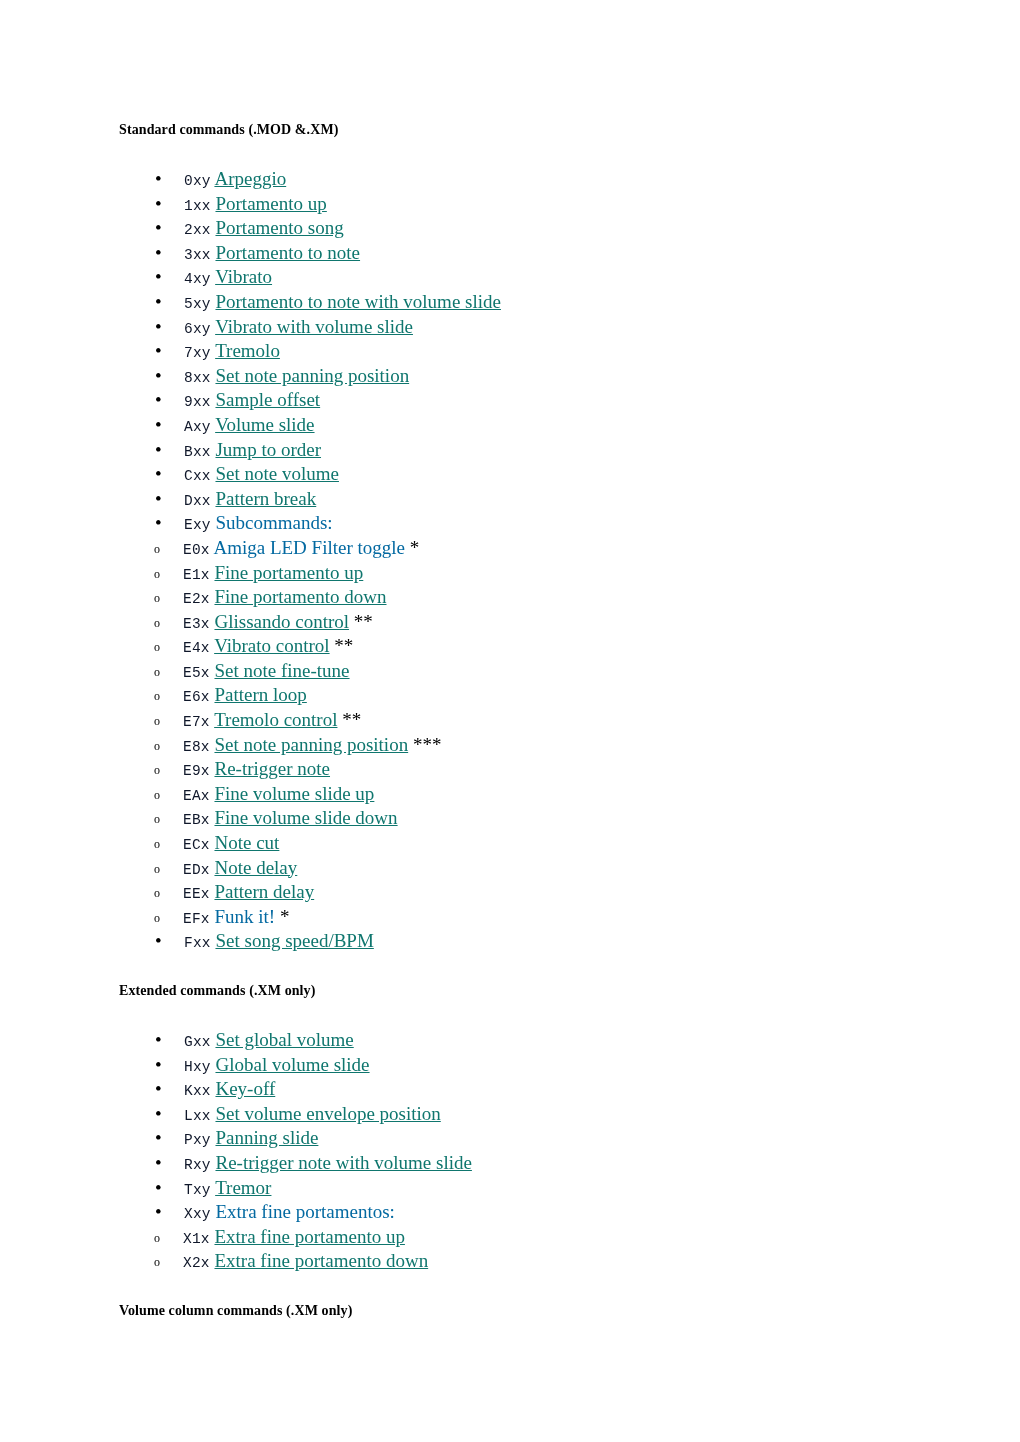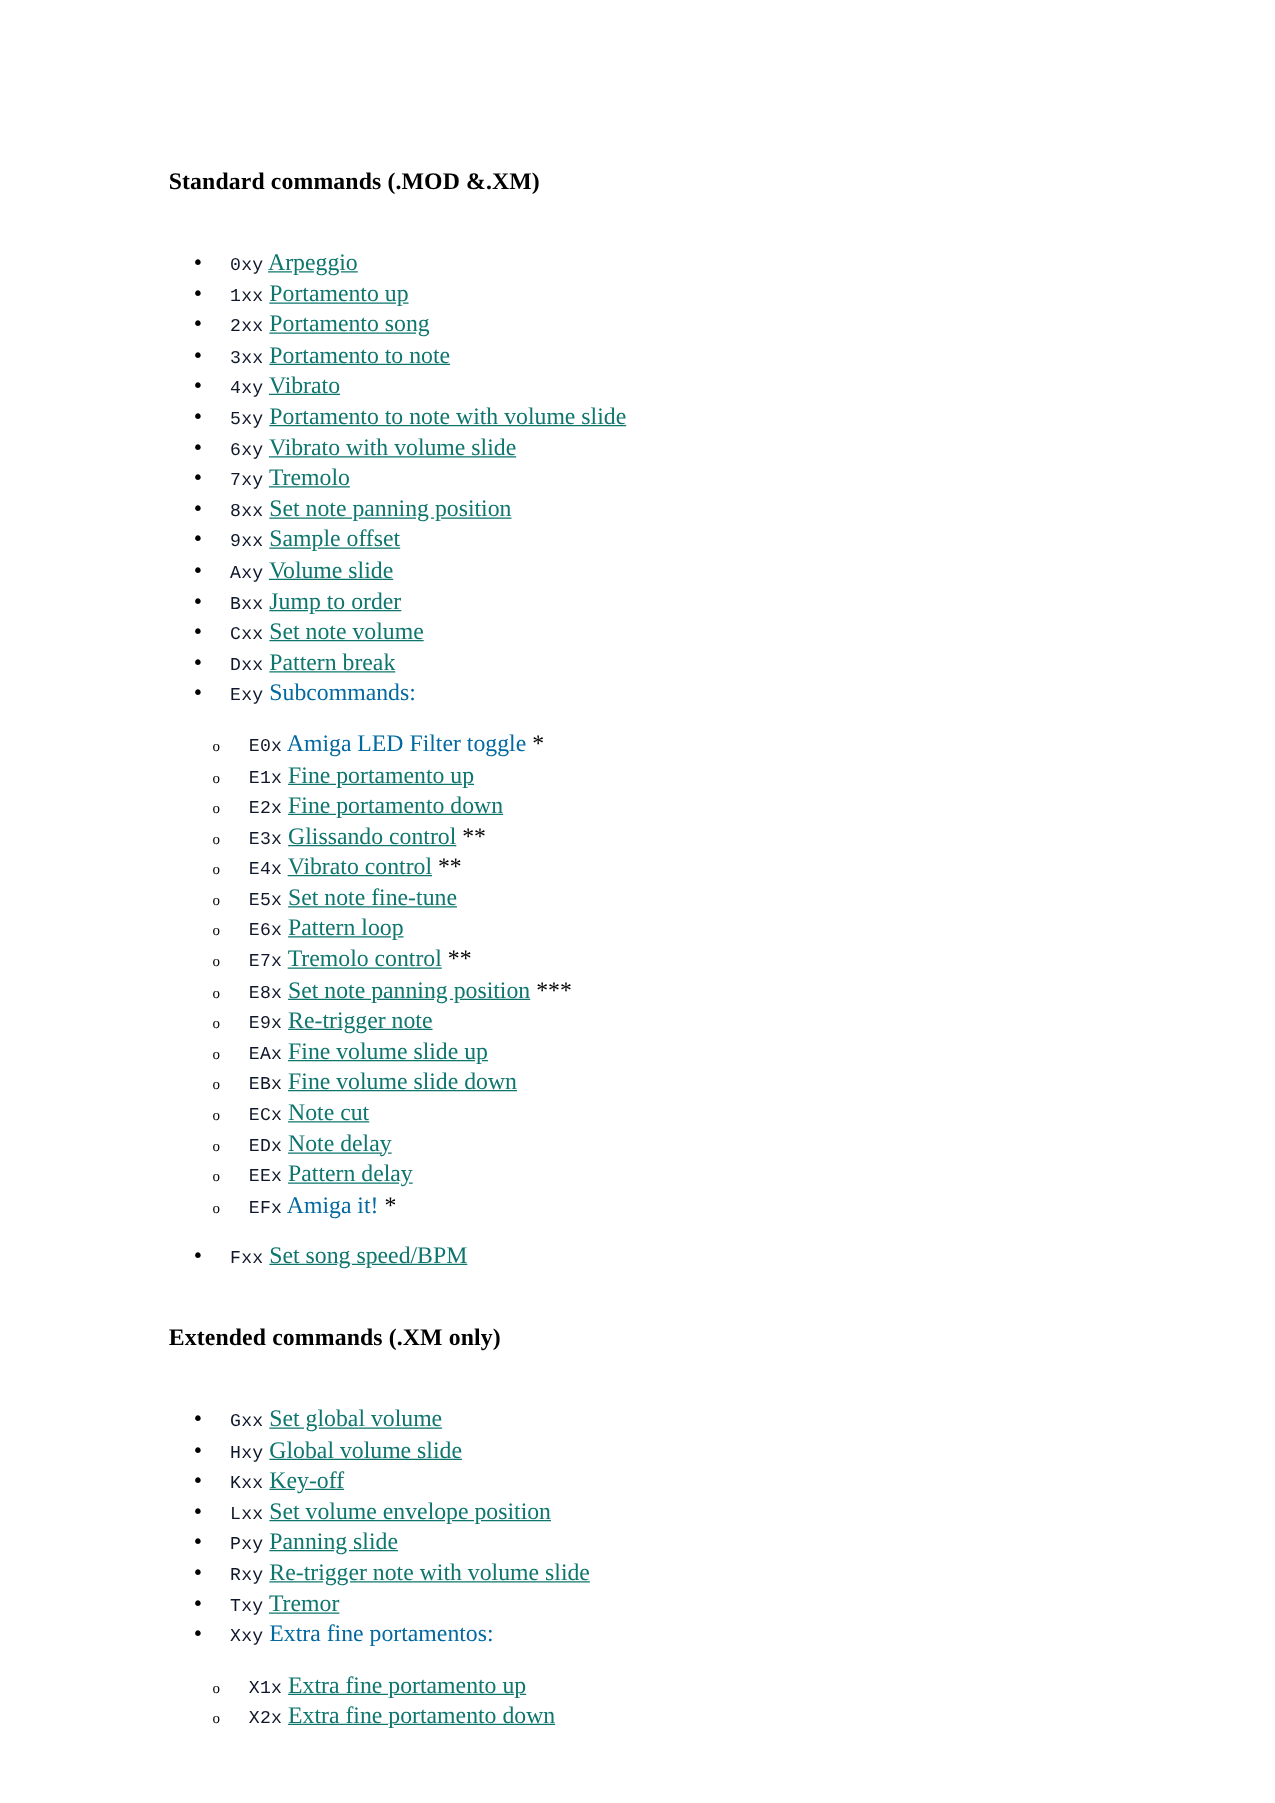--- a/index.html
+++ b/index.html
@@ -13,24 +13,24 @@
     font-family: "Liberation Serif", "DejaVu Serif", serif;
     color: #000000;
     overflow: hidden;
   }
   .page {
     padding: 119px 0 0 119px;
     box-sizing: border-box;
   }
   h2.section-heading {
     font-family: "Liberation Serif", "DejaVu Serif", serif;
-    font-size: 19px;
+    font-size: 14px;
     font-weight: bold;
     line-height: 22px;
-    margin: 16px;
+    margin: 0;
     padding: 0;
     letter-spacing: 0.1px;
     color: #000000;
   }
   .gap-after-heading { height: 26px; }
   .gap-before-heading { height: 26px; }
 
   ul.cmd-list {
     list-style: none;
     margin: 0;
@@ -48,21 +48,21 @@
     content: "\2022";
     position: absolute;
     left: 36px;
     top: 0;
     font-size: 19px;
     line-height: 24.6px;
     color: #000000;
   }
   ul.sub-list {
     list-style: none;
-    margin: 16px;
+    margin: 0;
     padding: 0;
   }
   ul.sub-list > li.sub-item {
     position: relative;
     padding-left: 64px;
     line-height: 24.6px;
     height: 24.6px;
     font-size: 19px;
     white-space: nowrap;
   }
@@ -130,21 +130,21 @@
             <li class="sub-item"><span class="code">E5x</span> <span class="link">Set note fine-tune</span></li>
             <li class="sub-item"><span class="code">E6x</span> <span class="link">Pattern loop</span></li>
             <li class="sub-item"><span class="code">E7x</span> <span class="link">Tremolo control</span><span class="note"> **</span></li>
             <li class="sub-item"><span class="code">E8x</span> <span class="link">Set note panning position</span><span class="note"> ***</span></li>
             <li class="sub-item"><span class="code">E9x</span> <span class="link">Re-trigger note</span></li>
             <li class="sub-item"><span class="code">EAx</span> <span class="link">Fine volume slide up</span></li>
             <li class="sub-item"><span class="code">EBx</span> <span class="link">Fine volume slide down</span></li>
             <li class="sub-item"><span class="code">ECx</span> <span class="link">Note cut</span></li>
             <li class="sub-item"><span class="code">EDx</span> <span class="link">Note delay</span></li>
             <li class="sub-item"><span class="code">EEx</span> <span class="link">Pattern delay</span></li>
-            <li class="sub-item"><span class="code">EFx</span> <span class="plain">Amiga it!</span><span class="note"> *</span></li>
+            <li class="sub-item"><span class="code">EFx</span> <span class="plain">Funk it!</span><span class="note"> *</span></li>
           </ul>
         </li>
         <li class="cmd-item"><span class="code">Fxx</span> <span class="link">Set song speed/BPM</span></li>
       </ul>
       <div class="gap-before-heading"></div>
       <h2 class="section-heading">Extended commands (.XM only)</h2>
       <div class="gap-after-heading"></div>
       <ul class="cmd-list">
         <li class="cmd-item"><span class="code">Gxx</span> <span class="link">Set global volume</span></li>
         <li class="cmd-item"><span class="code">Hxy</span> <span class="link">Global volume slide</span></li>

